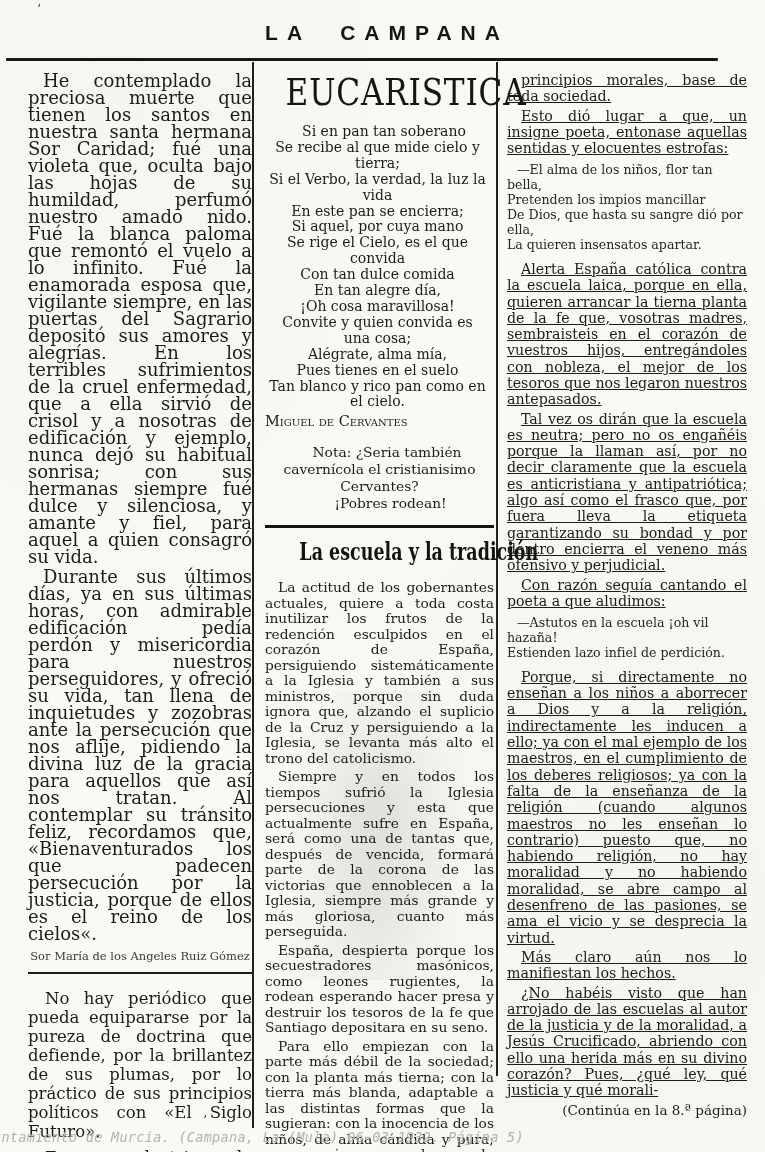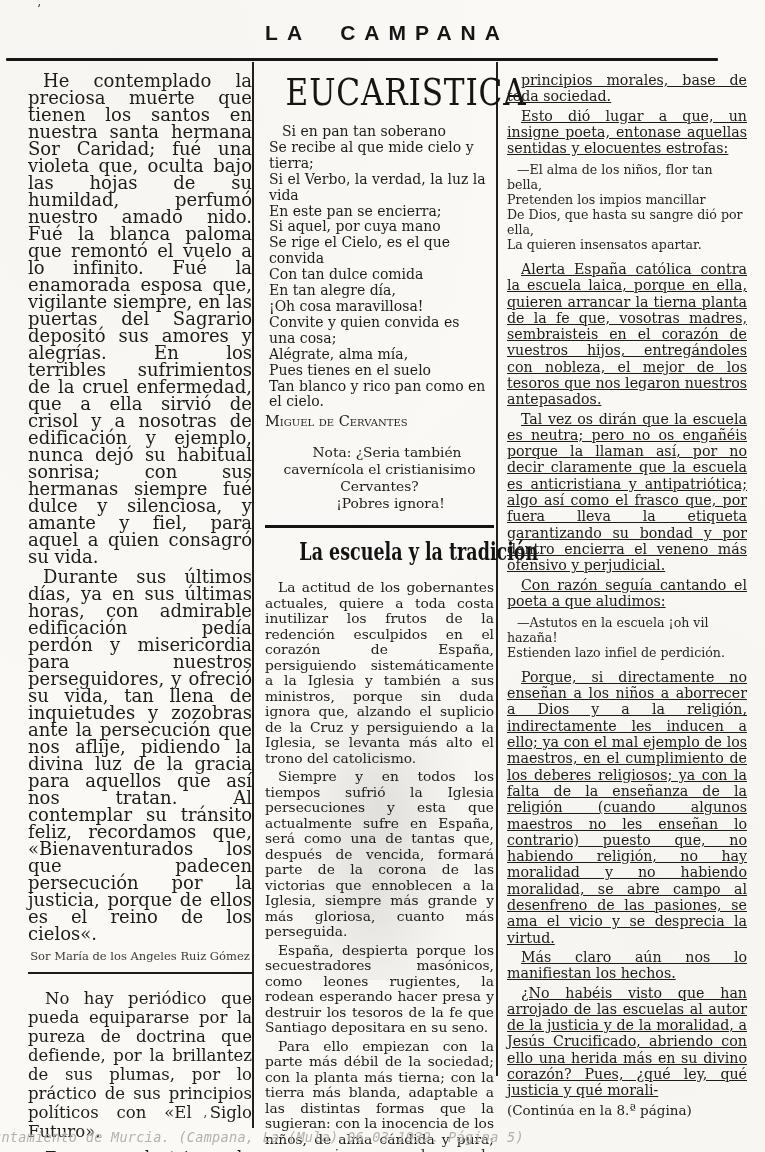--- a/index.html
+++ b/index.html
@@ -30,34 +30,34 @@
   .col-mid   { left:265px; top:64px; width:229px; }
   .col-right { left:507px; top:72px; width:240px; }
 
   .col-left p.body { font-size:18px; line-height:17px; text-align:justify; text-indent:15px; margin:0 0 3px; }
   .signature { font-size:11.5px; text-align:center; margin-top:7px; color:#3a3a38; }
   .hr2 { height:2px; background:#1b1b19; margin:9px 0 15px; }
   .ad p { font-size:16.5px; line-height:19px; text-align:justify; text-indent:17px; margin:0 0 7px; }
 
   .eu-title { font-size:38px; letter-spacing:1px; text-align:center; white-space:nowrap;
               transform:scaleX(0.82); transform-origin:center; margin:6px 0 10px; color:#151513; }
-  .poem { font-size:14px; line-height:15.9px; white-space:pre-line; text-indent:13px; margin:8px 8px 0 4px; }
+  .poem { font-size:14px; line-height:15.9px; white-space:pre-line; text-indent:13px; margin:8px 8px 0 4px;text-align:center; }
   .poem-author { font-variant:small-caps; font-size:14.5px; text-align:left; padding-right:24px; margin-top:3px; }
   .note { margin-top:15px; font-size:13.8px; line-height:17px;text-align:center; }
   .note p { margin:0; }
   .note .n1 { text-indent:15px; }
   .note .n2 { text-indent:22px; }
   .section-rule { height:3px; background:#141414; margin:13px 0 9px; }
   .headline { font-weight:bold; font-size:25px; text-align:center; white-space:nowrap;
               transform:scaleX(0.70); transform-origin:center; margin:4px 0 14px; color:#131311; }
   .col-mid p.body { font-size:13.8px; line-height:15.5px; text-align:justify; text-indent:13px; margin:0 0 3px; }
 
   .col-right p.body { font-size:14.2px; line-height:16.3px; text-align:justify; text-indent:14px; margin:0 0 3px;text-decoration:underline; }
   .verse { font-size:12.6px; line-height:14.9px; white-space:pre-line; text-indent:10px; margin:7px 0 8px 0; color:#262624; }
-  .cont { text-align:left; font-size:13.5px; margin-top:2px; }
+  .cont { text-align:right; font-size:13.5px; margin-top:2px; }
 
   .ghost { position:absolute; left:283px; top:690px; width:195px; height:290px; pointer-events:none;
            background:radial-gradient(ellipse at 50% 40%, rgba(135,135,128,0.16), rgba(135,135,128,0) 68%),
                       radial-gradient(ellipse at 45% 75%, rgba(135,135,128,0.12), rgba(135,135,128,0) 60%); }
   .speck { position:absolute; color:#444; font-size:13px; }
   .speck.s1 { left:37px; top:2px; }
   .speck.s2 { left:203px; top:1113px; }
   .footer-caption {
     position:absolute; left:-7px; top:1129px; white-space:nowrap;
     font-family:"DejaVu Sans Mono","Liberation Mono",monospace; font-style:italic;
@@ -105,21 +105,21 @@
 Con tan dulce comida
 En tan alegre día,
 ¡Oh cosa maravillosa!
 Convite y quien convida es una cosa;
 Alégrate, alma mía,
 Pues tienes en el suelo
 Tan blanco y rico pan como en el cielo.</div>
     <div class="poem-author">Miguel de Cervantes</div>
     <div class="note">
       <p class="n1">Nota: ¿Seria también cavernícola el cristianisimo Cervantes?</p>
-      <p class="n2">¡Pobres ignora!</p>
+      <p class="n2">¡Pobres rodean!</p>
     </div>
     <div class="section-rule"></div>
     <div class="headline">La escuela y la tradición</div>
     <div>
       <p class="body">La actitud de los gobernantes actuales, quiere a toda costa inutilizar los frutos de la redención esculpidos en el corazón de España, persiguiendo sistemáticamente a la Iglesia y también a sus ministros, porque sin duda ignora que, alzando el suplicio de la Cruz y persiguiendo a la Iglesia, se levanta más alto el trono del catolicismo.</p>
       <p class="body">Siempre y en todos los tiempos sufrió la Iglesia persecuciones y esta que actualmente sufre en España, será como una de tantas que, después de vencida, formará parte de la corona de las victorias que ennoblecen a la Iglesia, siempre más grande y más gloriosa, cuanto más perseguida.</p>
       <p class="body">España, despierta porque los secuestradores masónicos, como leones rugientes, la rodean esperando hacer presa y destruir los tesoros de la fe que Santiago depositara en su seno.</p>
       <p class="body">Para ello empiezan con la parte más débil de la sociedad; con la planta más tierna; con la tierra más blanda, adaptable a las distintas formas que la sugieran: con la inocencia de los niños, de alma cándida y pura; pues comienzan con la escuela laica, privándoles de la luz de la fe y de las enseñanzas de la religión y por lo tanto de los</p>
     </div>
   </div>

